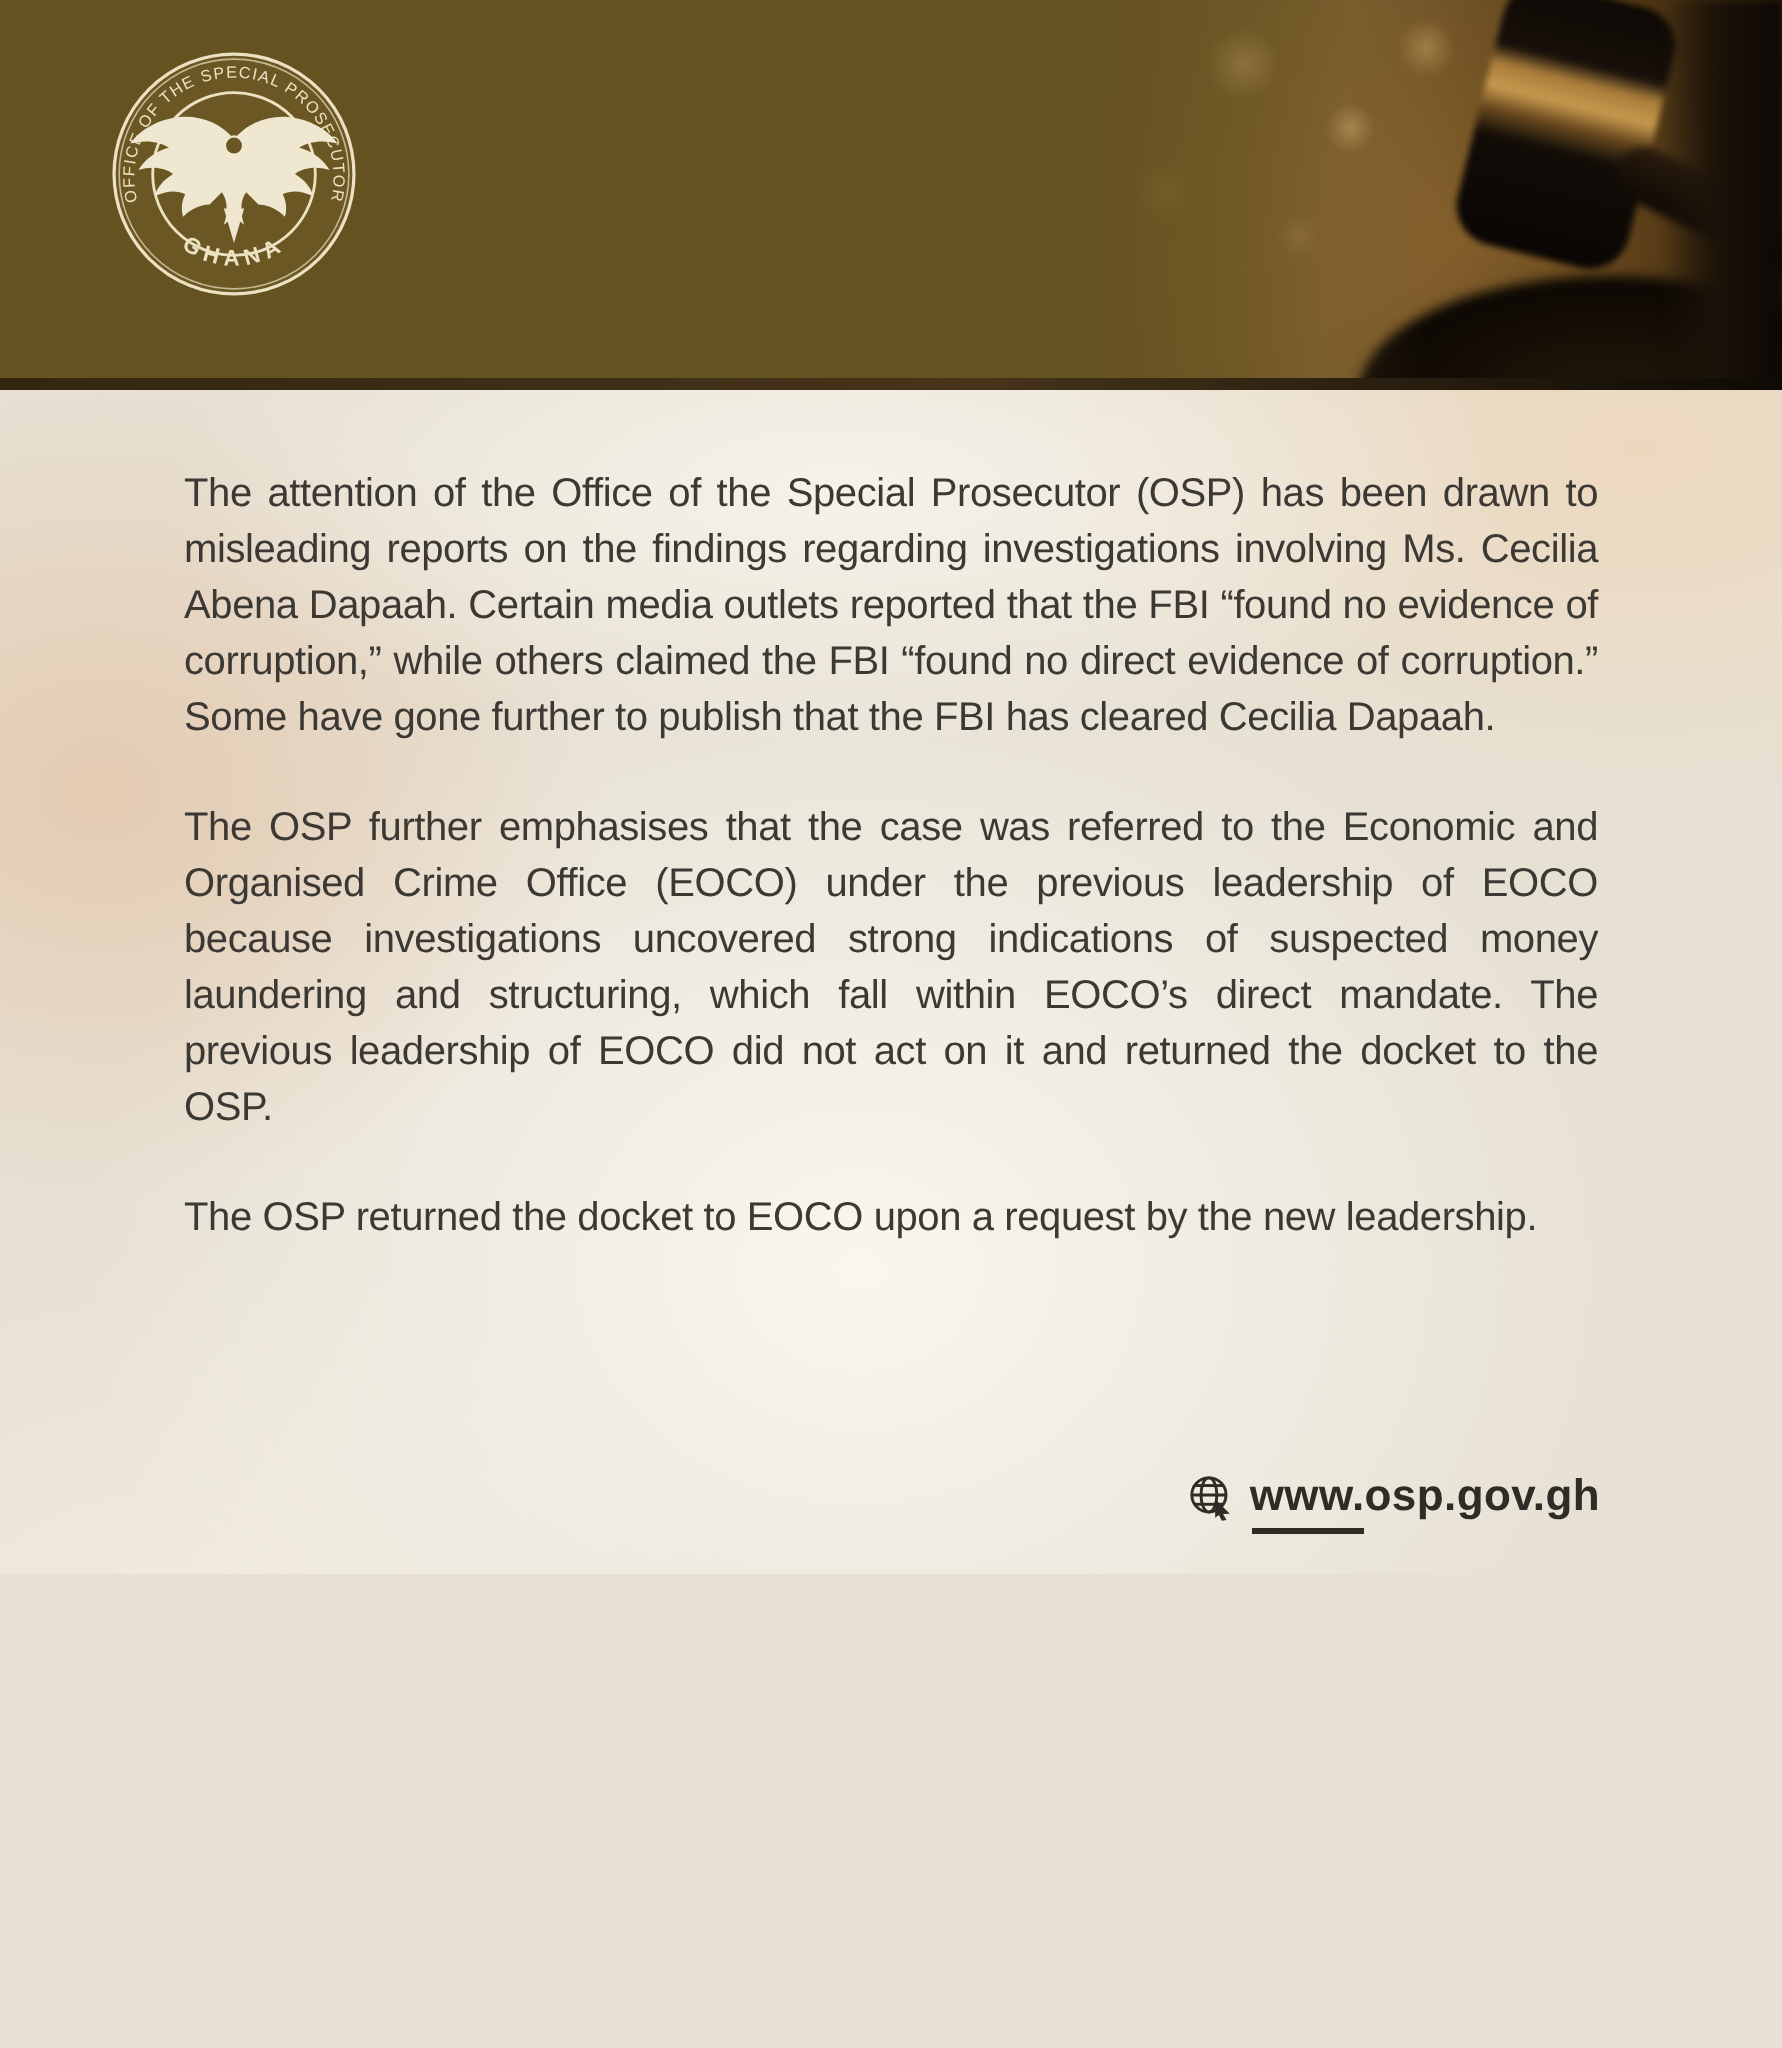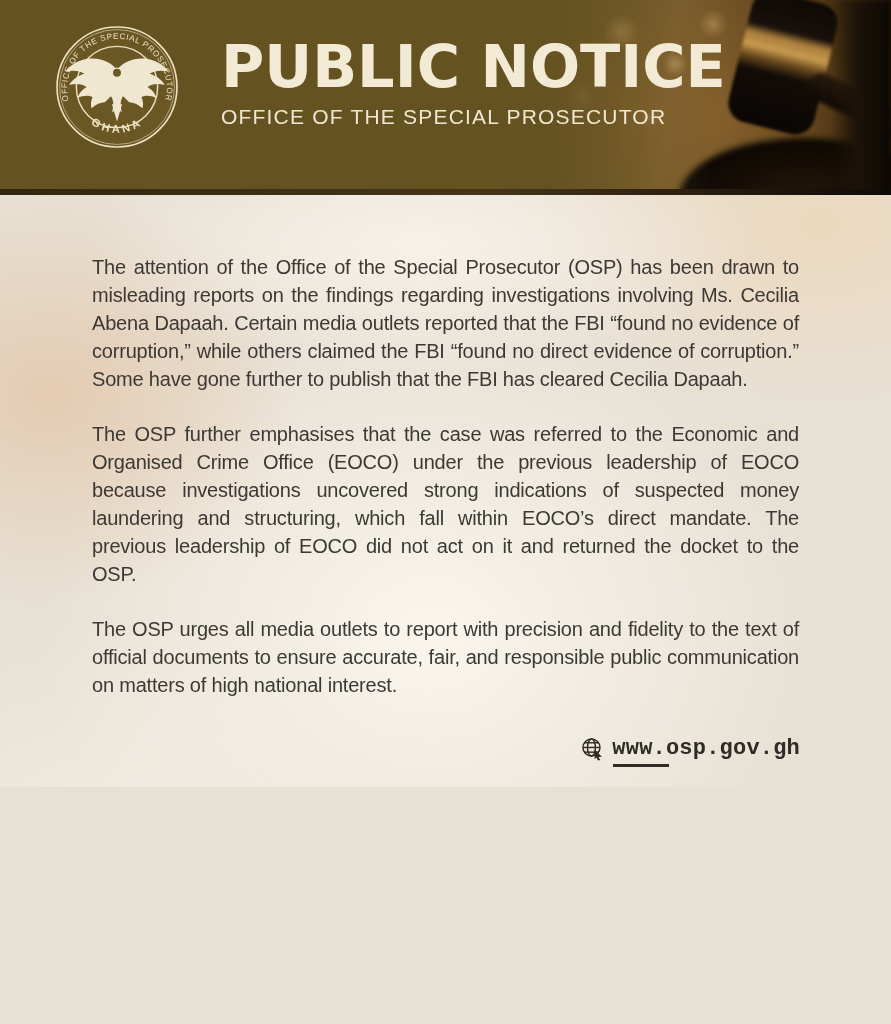--- a/index.html
+++ b/index.html
@@ -107,21 +107,21 @@
     font-weight: 400;
     color: #efe7d2;
     white-space: nowrap;
   }
 
   
   .notice-body {
     position: relative;
     width: 100%;
     height: 592px;
-    padding: 58px 92px 0 92px;
+    padding: 38px 92px 0 92px;
     background-color: #e7e1d4;
     background-image:
       radial-gradient(450px 170px at 420px 50px,  rgba(250,245,236,0.85), transparent 75%),
       radial-gradient(420px 260px at 820px 30px,  rgba(240,210,175,0.60), transparent 70%),
       radial-gradient(360px 300px at 50px 200px,  rgba(226,185,150,0.55), transparent 70%),
       radial-gradient(520px 430px at 430px 440px, rgba(252,248,241,0.90), transparent 75%),
       radial-gradient(380px 300px at 90px 650px,  rgba(244,238,228,0.80), transparent 75%);
     color: #3c3935;
   }
   .notice-body p {
@@ -135,21 +135,21 @@
 
   
   .footer {
     position: absolute;
     right: 91px; bottom: 26px;
     display: flex;
     align-items: center;
     gap: 7px;
   }
   .globe-icon { width: 25px; height: 25px; }
-  .website-wrap { position: relative; font-family: Liberation Mono, monospace; }
+  .website-wrap { position: relative; }
   .website {
     font-size: 22px;
     font-weight: bold;
     letter-spacing: 0.2px;
     color: #2f2c27;
     text-decoration: none;
   }
   .link-underline {
     position: absolute;
     left: 1px; bottom: -6px;
@@ -201,30 +201,26 @@
                    C 89 69, 94 69, 100 72 C 99 68, 96 64, 91 61
                    C 95 58, 101 57, 108 59 C 105 54, 100 50, 93 48
                    C 98 45, 104 44, 112 46 C 107 39, 98 34, 88 33
                    C 78 32, 67 36, 61 44 Z"></path>
           <path d="M56 78 L61 95 L66 78 Z"></path>
           <circle cx="61" cy="47" r="4.5" fill="#6a5724" stroke="#efe7cf" stroke-width="1.2"></circle>
         </g>
       </svg>
     </div>
 
-    <div class="titles">
-      <div class="title">PUBLIC NOTICE</div>
-      <div class="subtitle">OFFICE OF THE SPECIAL PROSECUTOR</div>
-    </div>
   </header>
 
   <main class="notice-body">
     <p>The attention of the Office of the Special Prosecutor (OSP) has been drawn to misleading reports on the findings regarding investigations involving Ms. Cecilia Abena Dapaah. Certain media outlets reported that the FBI “found no evidence of corruption,” while others claimed the FBI “found no direct evidence of corruption.” Some have gone further to publish that the FBI has cleared Cecilia Dapaah.</p>
     <p>The OSP further emphasises that the case was referred to the Economic and Organised Crime Office (EOCO) under the previous leadership of EOCO because investigations uncovered strong indications of suspected money laundering and structuring, which fall within EOCO’s direct mandate. The previous leadership of EOCO did not act on it and returned the docket to the OSP.</p>
-    <p>The OSP urges all media outlets to report with precision and fidelity to the text of official documents to ensure accurate, fair, and responsible public communication on matters of high national interest.</p>
+    <p>The OSP returned the docket to EOCO upon a request by the new leadership.</p>
 
     <div class="footer">
       <svg class="globe-icon" viewBox="0 0 24 24" fill="none" stroke="#2f2c27" stroke-width="1.4">
         <circle cx="11" cy="11" r="8.2"></circle>
         <ellipse cx="11" cy="11" rx="3.8" ry="8.2"></ellipse>
         <line x1="2.8" y1="11" x2="19.2" y2="11"></line>
         <line x1="4" y1="6.5" x2="18" y2="6.5"></line>
         <line x1="4" y1="15.5" x2="18" y2="15.5"></line>
         <path d="M14 13 L21 20 L17.8 20.2 L19.4 23 L17.2 23.4 L15.8 20.6 L14 22 Z" fill="#2f2c27" stroke="none"></path>
       </svg>

